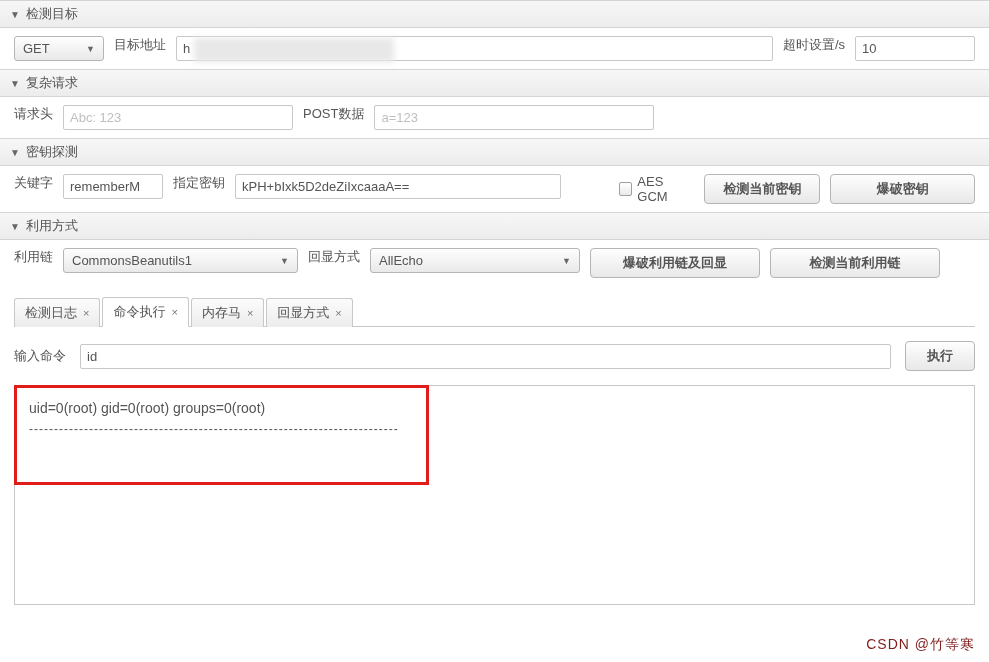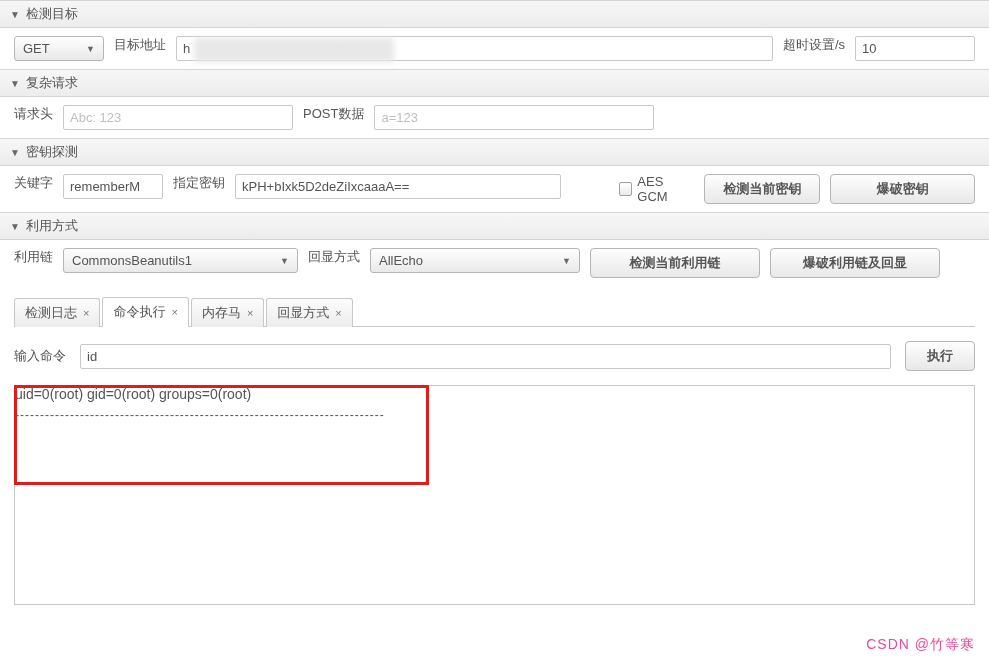--- a/index.html
+++ b/index.html
@@ -149,20 +149,21 @@
   outline: none;
   padding: 5px 8px;
   font-size: 15px;
   color: #555;
 }
 .output-wrap {
   margin: 0 14px 14px 14px;
   border: 1px solid #c8c8c8;
   min-height: 220px;
   position: relative;
+  padding: 14px;
 }
 .highlight-box {
   position: absolute;
   left: -1px;
   top: -1px;
   width: 415px;
   height: 100px;
   border: 3px solid #e21b1b;
   pointer-events: none;
 }
@@ -173,21 +174,21 @@
 .dash-line {
   margin-top: 6px;
   font-size: 12px;
   color: #555;
   letter-spacing: 1px;
 }
 .watermark {
   position: fixed;
   right: 14px;
   bottom: 8px;
-  color: #ec4899;
+  color: #7f1d1d;
   font-size: 14px;
   letter-spacing: 1px;
   pointer-events: none;
 }
 </style>
 </head>
 <body>
 
 <div class="panel-header">
   <span class="tri">▼</span>
@@ -243,22 +244,22 @@
   <span class="label">利用链</span>
   <div class="combo" style="width:235px">
     <span>CommonsBeanutils1</span>
     <span class="caret">▼</span>
   </div>
   <span class="label">回显方式</span>
   <div class="combo" style="width:210px">
     <span>AllEcho</span>
     <span class="caret">▼</span>
   </div>
+  <div class="btn" style="width:170px">爆破利用链及回显</div>
   <div class="btn" style="width:170px">检测当前利用链</div>
-  <div class="btn" style="width:170px">爆破利用链及回显</div>
 </div>
 
 <div class="tabs">
   <div class="tab">
     <span>检测日志</span>
     <span class="x">×</span>
   </div>
   <div class="tab active">
     <span>命令执行</span>
     <span class="x">×</span>

